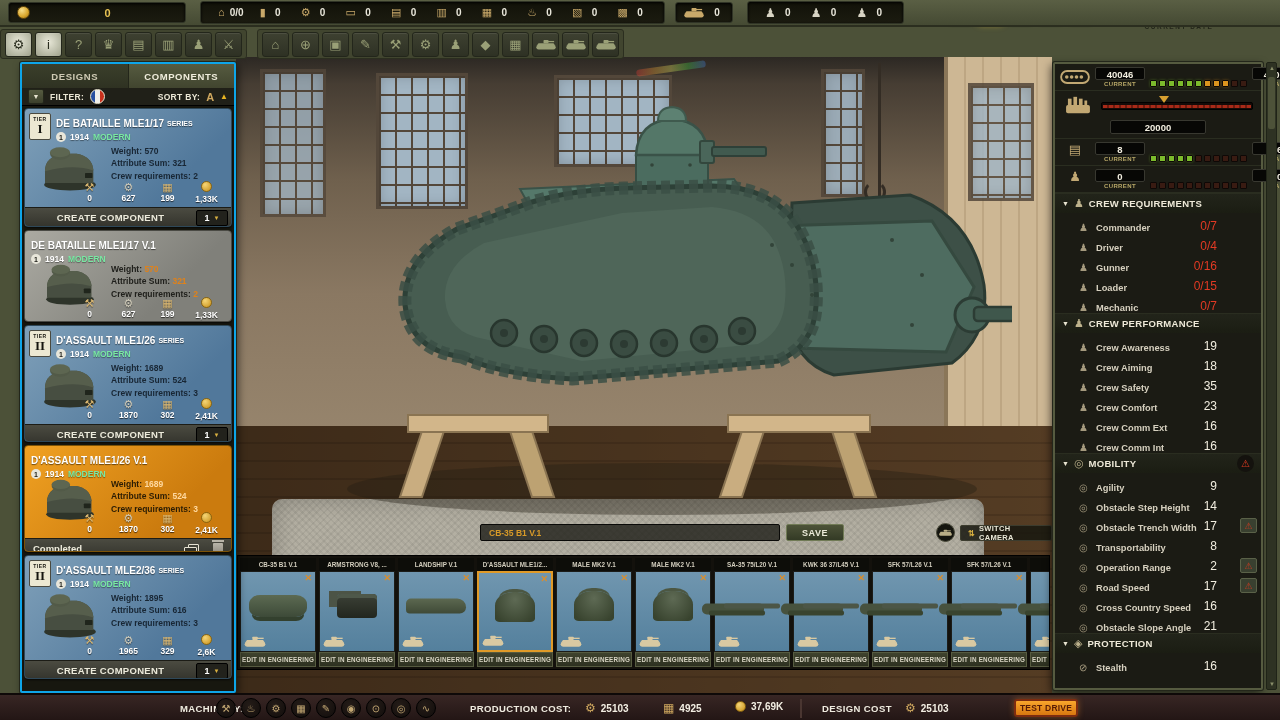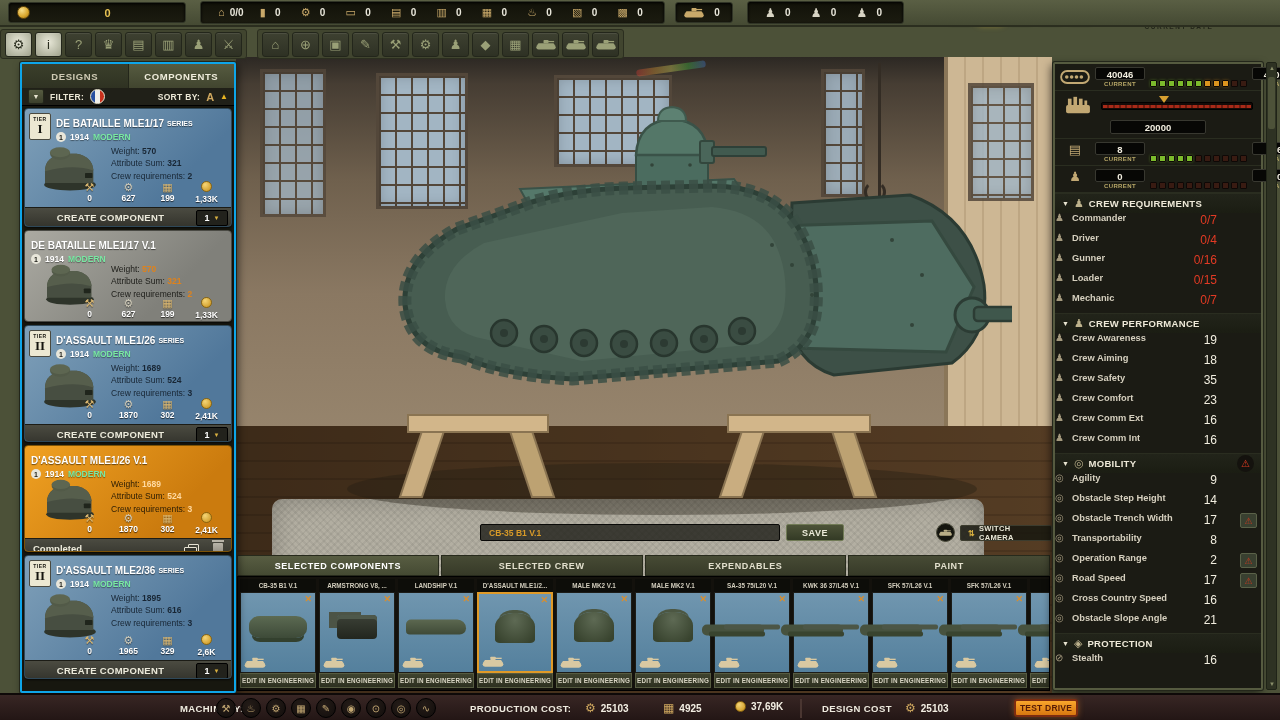--- a/index.html
+++ b/index.html
@@ -88,21 +88,21 @@
   .c-title{font-size:10px;font-weight:800;color:#fff;text-shadow:0 1px 1px #0008;white-space:nowrap}
   .c-suffix{font-size:7px;font-weight:800;margin-left:3px;vertical-align:1px}
   .era-line{display:flex;align-items:center;gap:4px;margin-top:1px}
   .gen{width:10px;height:10px;border-radius:50%;background:#e8e6da;color:#1a1a14;
     font-size:7px;font-weight:800;display:flex;align-items:center;justify-content:center}
   .year{font-size:8.5px;font-weight:800;color:#fff;text-shadow:0 1px 1px #0006}
   .era{font-size:8.5px;font-weight:800;color:#79e8a3;text-shadow:0 1px 1px #0006}
   .card-body{display:flex;padding:1px 4px 2px 4px}
   .c-img{width:82px;display:flex;align-items:flex-end;justify-content:center}
   .c-stats{flex:1;padding-top:2px}
-  .stat{font-size:8.5px;font-weight:400;color:#182634;line-height:1.45;white-space:nowrap}
+  .stat{font-size:8.5px;font-weight:700;color:#182634;line-height:1.45;white-space:nowrap}
   .c-gray .stat{color:#20201c}
   .c-gray .stat b{color:#e0821a}
   .c-orange .stat{color:#2a1c04}
   .c-orange .stat b{color:#ffd9a0}
   .cost-row{display:flex;justify-content:flex-end;gap:2px;padding:0 6px 3px 0}
   .cost{width:37px;text-align:center}
   .cost .ci{font-size:11px;color:#d9b670;line-height:1.1;text-shadow:0 1px 1px #0007}
   .cost .ci.gear{color:#cfcab8}
   .money-ico{display:inline-block;width:11px;height:11px;border-radius:50%;
     background:radial-gradient(circle at 35% 30%,#f5d576,#c89018);border:1px solid #8a6510}
@@ -224,21 +224,21 @@
   .s-valbox{margin:3px auto 0;width:96px;height:14px;background:#070705;border:1px solid #383830;
     border-radius:2px;color:#f2eee0;font-size:9.5px;font-weight:800;text-align:center;line-height:14px}
   .rp-sec-h{display:flex;align-items:center;height:20px;padding:0 7px;gap:5px;
     border-top:1px solid #2a2d20;background:linear-gradient(#22241a,#1b1d13);cursor:pointer}
   .rp-sec-h .tri{color:#e9e5d2;font-size:7px}
   .rp-sec-h .s-ico{color:#bdb28c;font-size:11px;line-height:1}
   .rp-sec-h .s-title{font-size:9.5px;font-weight:800;color:#eee9d8;letter-spacing:.3px}
   .hdr-warn{margin-left:auto;width:17px;height:17px;border-radius:50%;background:#14120e;
     display:flex;align-items:center;justify-content:center}
   .hdr-warn::before{content:"⚠";color:#d83a20;font-size:10px}
-  .rp-row{position:relative;display:flex;align-items:flex-start;height:20px;}
+  .rp-row{position:relative;display:flex;align-items:flex-end;height:20px;padding-left:24px}
   .r-ico{width:17px;color:#a59a7e;font-size:10px;line-height:1}
   .sec-crewreq .r-ico::before,.sec-crewperf .r-ico::before{content:"♟"}
   .sec-mob .r-ico::before{content:"◎"}
   .sec-prot .r-ico::before{content:"⊘"}
   .r-label{font-size:9.3px;font-weight:700;color:#d6d0bf;white-space:nowrap}
   .r-val{position:absolute;right:44px;font-size:12px;font-weight:400;color:#f2eee0}
   .r-val.red{color:#e23a24}
   .warnbox{position:absolute;right:4px;width:17px;height:15px;display:none;
     align-items:center;justify-content:center}
   .warnbox.warn{display:flex;background:#394030;border:1px solid #5a6148;border-radius:2px}
@@ -869,30 +869,20 @@
             <span>1</span>
             <i>▼</i>
           </span>
       </div>
     </div>
 
   </div>
 </div>
 
 <div id="bottompanel">
-  <div id="bp-tabs">
-
-      <div class="bp-tab active">SELECTED COMPONENTS</div>
-
-      <div class="bp-tab">SELECTED CREW</div>
-
-      <div class="bp-tab">EXPENDABLES</div>
-
-      <div class="bp-tab">PAINT</div>
-    </div>
   <div id="bp-cards">
 
       <div class="bcard">
         <div class="b-name">CB-35 B1 V.1</div>
         <div class="b-img">
           <span class="b-x">✕</span>
           <div class="part tracks"></div>
           <svg class="b-mini" width="22" height="12" viewBox="0 0 32 18" style="fill:currentColor">
             <use href="#tankSil"></use>
           </svg>

